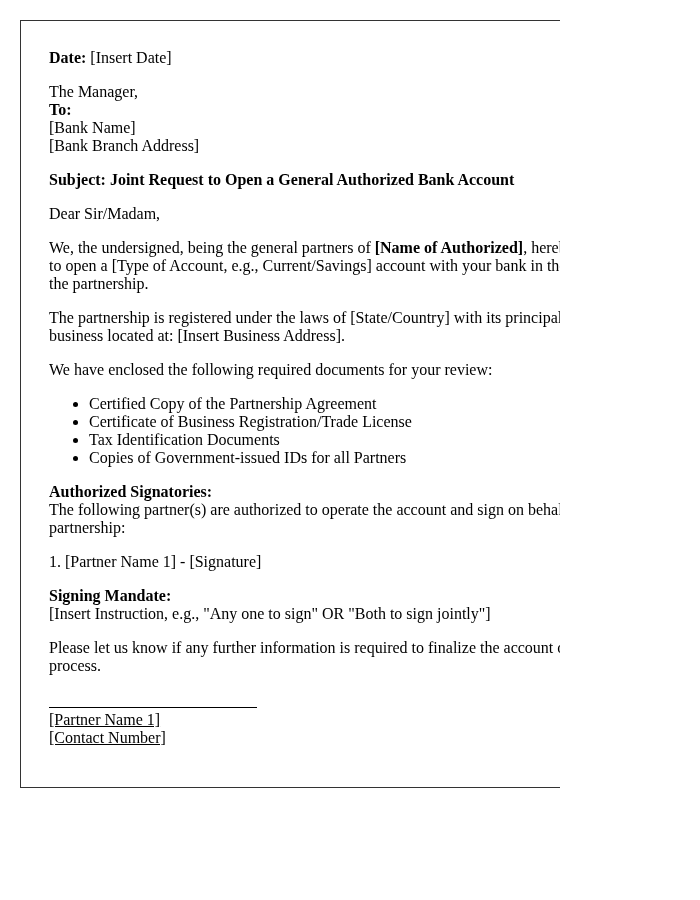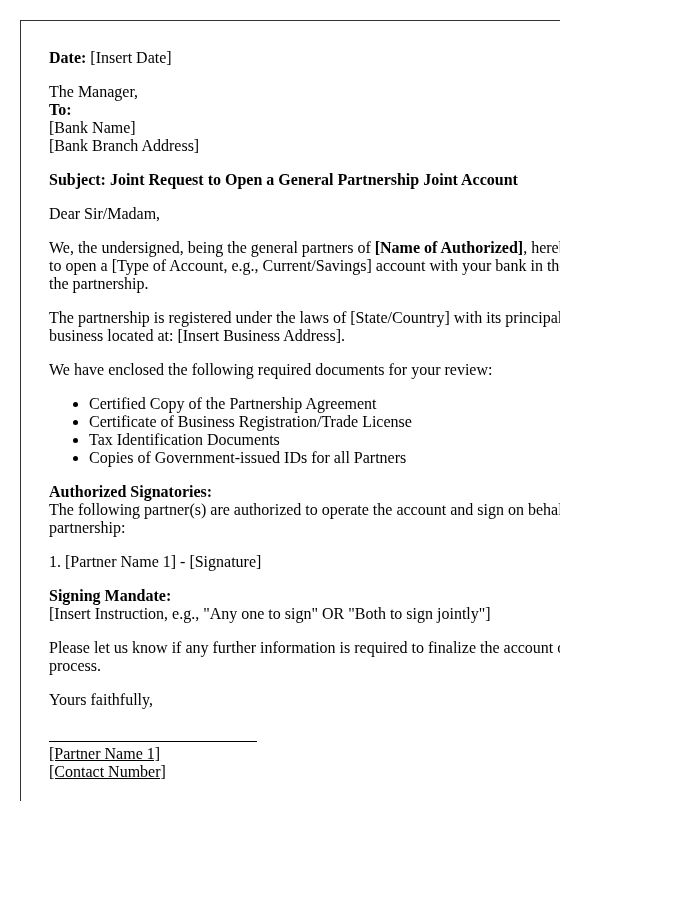--- a/index.html
+++ b/index.html
@@ -71,21 +71,21 @@
 
     <p><span class="bold">Date:</span><span> [Insert Date]</span></p>
 
     <div class="block">
       <span class="line">The Manager,</span>
       <span class="line bold">To:</span>
       <span class="line">[Bank Name]</span>
       <span class="line">[Bank Branch Address]</span>
     </div>
 
-    <p class="bold">Subject: Joint Request to Open a General Partnership Joint Account</p>
+    <p class="bold">Subject: Joint Request to Open a General Authorized Bank Account</p>
 
     <p>Dear Sir/Madam,</p>
 
     <p><span>We, the undersigned, being the general partners of </span><span class="bold">[Name of Authorized]</span><span>, hereby request to open a [Type of Account, e.g., Current/Savings] account with your bank in the name of the partnership.</span></p>
 
     <p>The partnership is registered under the laws of [State/Country] with its principal place of business located at: [Insert Business Address].</p>
 
     <p>We have enclosed the following required documents for your review:</p>
 
     <ul class="docs">
@@ -104,21 +104,20 @@
       <span class="line">1. [Partner Name 1] - [Signature]</span>
     </div>
 
     <div class="block">
       <span class="line bold">Signing Mandate:</span>
       <span class="line">[Insert Instruction, e.g., "Any one to sign" OR "Both to sign jointly"]</span>
     </div>
 
     <p>Please let us know if any further information is required to finalize the account opening process.</p>
 
-    <p>Yours faithfully,</p>
 
     <div class="signature">
       <div class="sig-line"></div>
       <span class="line">[Partner Name 1]</span>
       <span class="line">[Contact Number]</span>
     </div>
 
   </div>
 </div>
 

